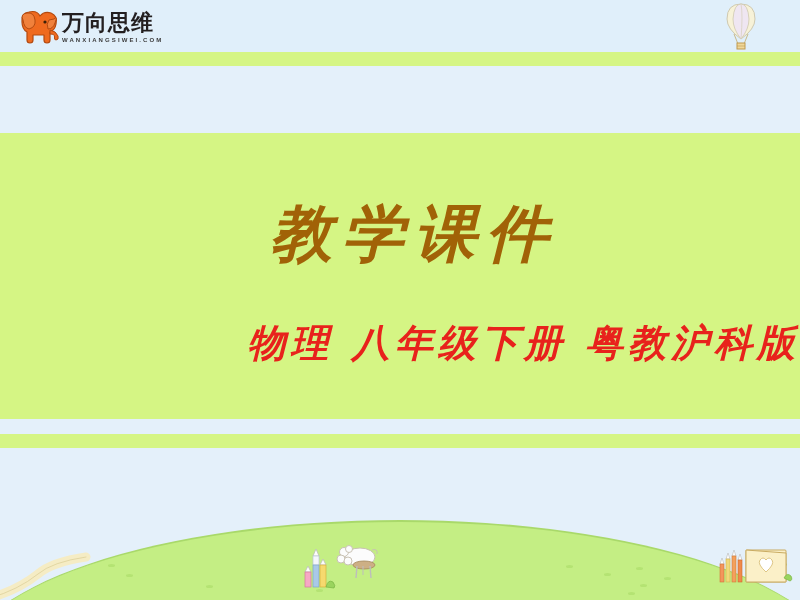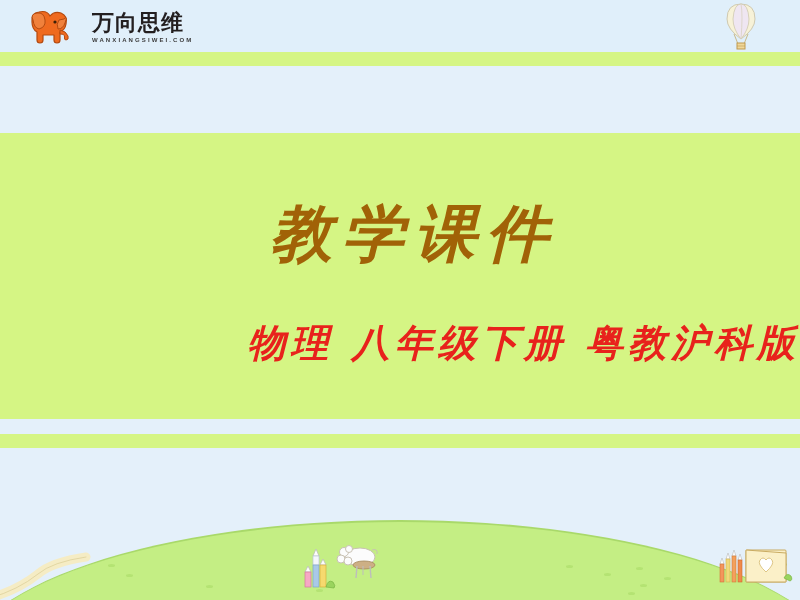--- a/index.html
+++ b/index.html
@@ -74,27 +74,27 @@
     width: 7px;
     height: 3px;
     border-radius: 50%;
     background: #b2e070;
     opacity: .85;
   }
 
   
   .logo {
     position: absolute;
-    left: 26px;
+    left: 16px;
     top: 6px;
     width: 160px;
     height: 42px;
     display: flex;
     align-items: center;
-    gap: 20px;
+    gap: 0;
   }
   .elephant {
     width: 46px;
     height: 38px;
     position: relative;
     flex: none;
   }
   .logo-wordmark {
     display: flex;
     flex-direction: column;

